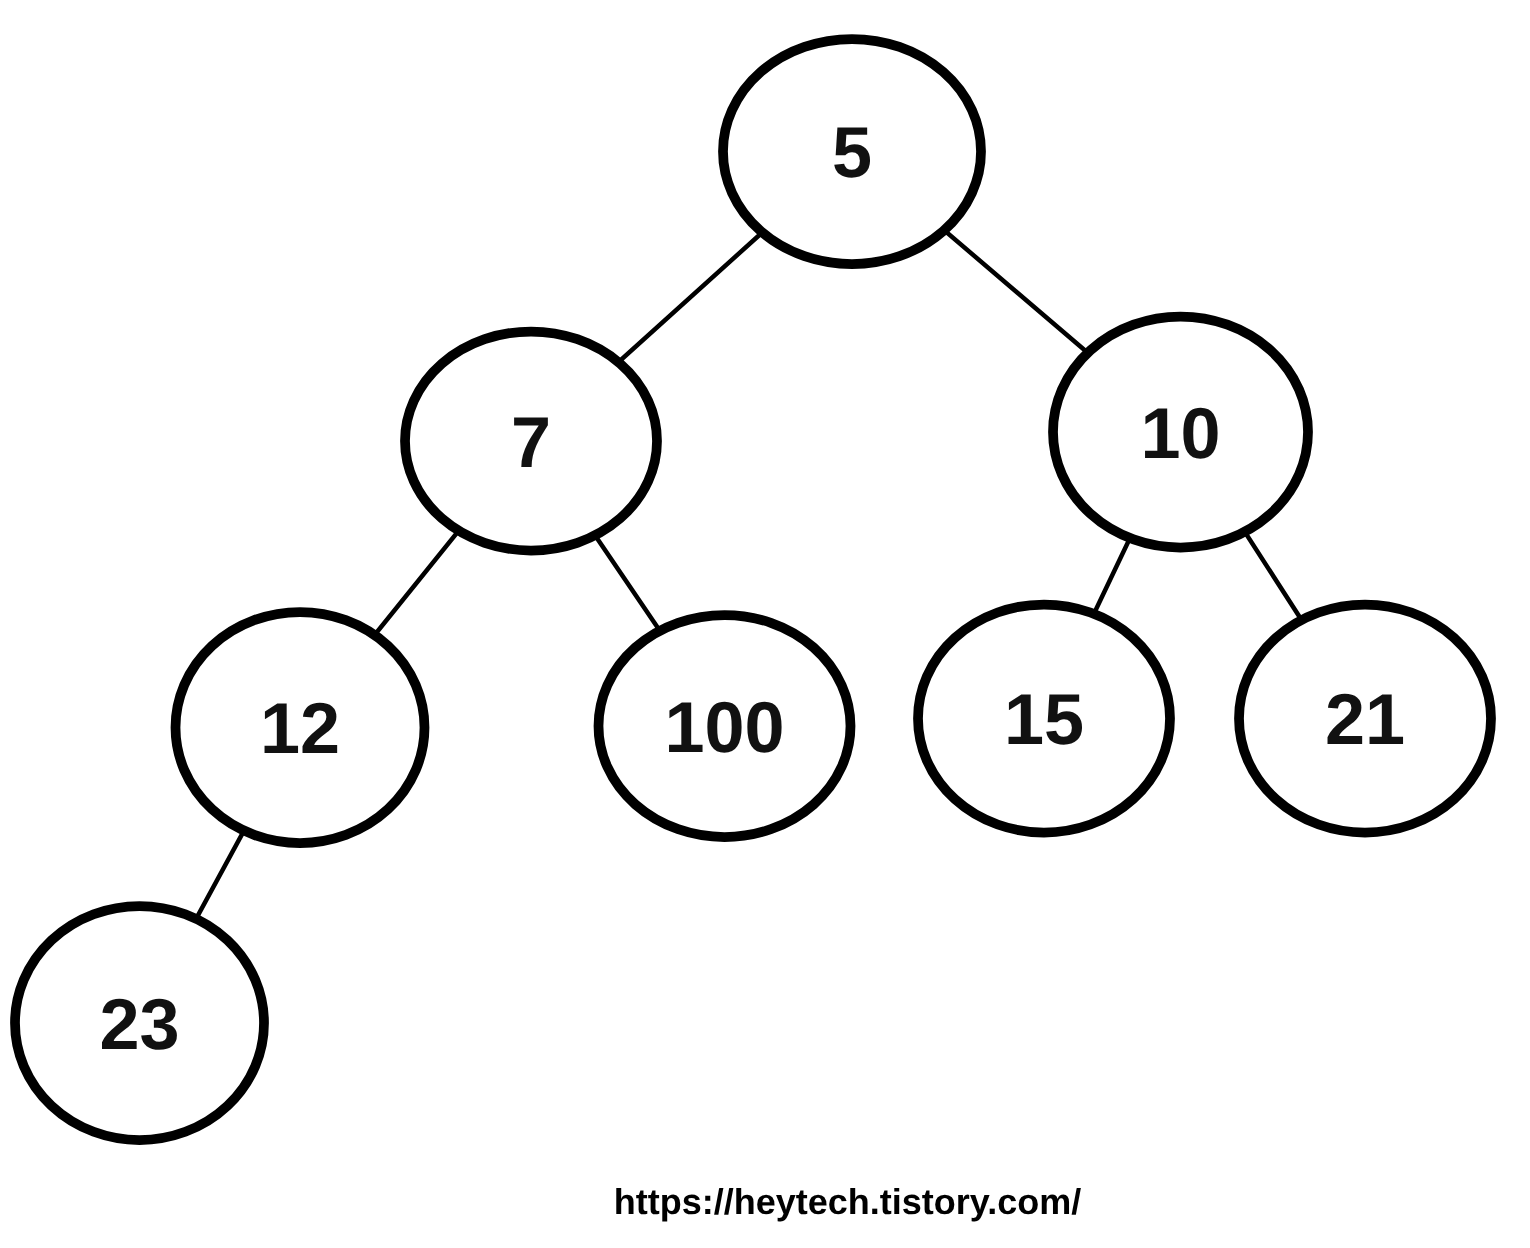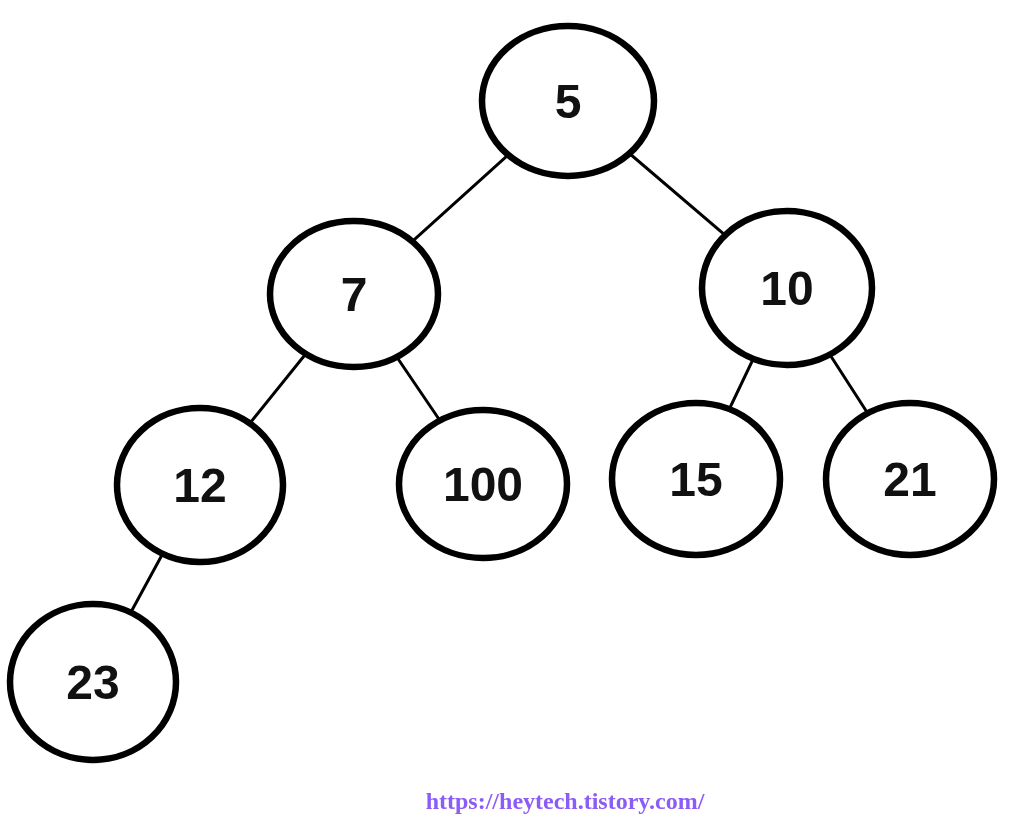--- a/index.html
+++ b/index.html
@@ -37,24 +37,24 @@
     font-weight: bold;
     font-size: 48px;
     fill: #111111;
     text-anchor: middle;
   }
   .footer-url {
     position: absolute;
     top: 788px;
     left: 565px;
     transform: translateX(-50%);
-    font-family: Liberation Serif, serif;
+    font-family: Liberation Sans, sans-serif;
     font-weight: bold;
     font-size: 24px;
-    color: #8b5cf6;
+    color: #000000;
     white-space: nowrap;
   }
 </style>
 </head>
 <body>
 
 <div class="canvas">
   <svg class="tree" width="1020" height="832" viewBox="0 0 1020 832">
 
     <g>

